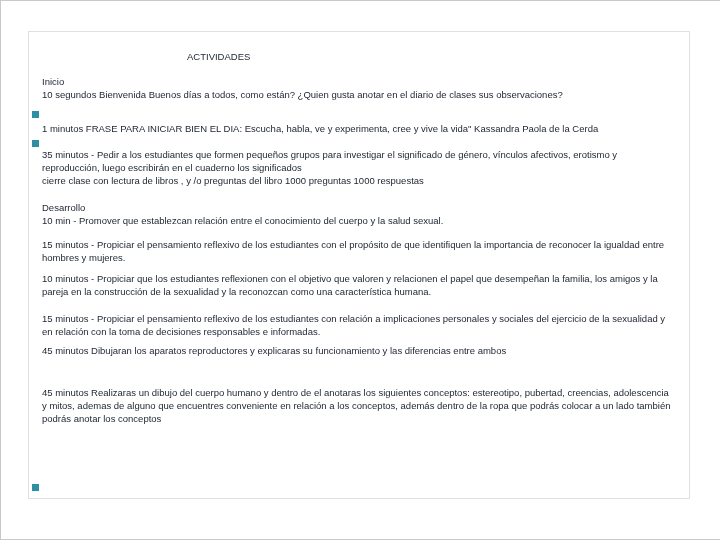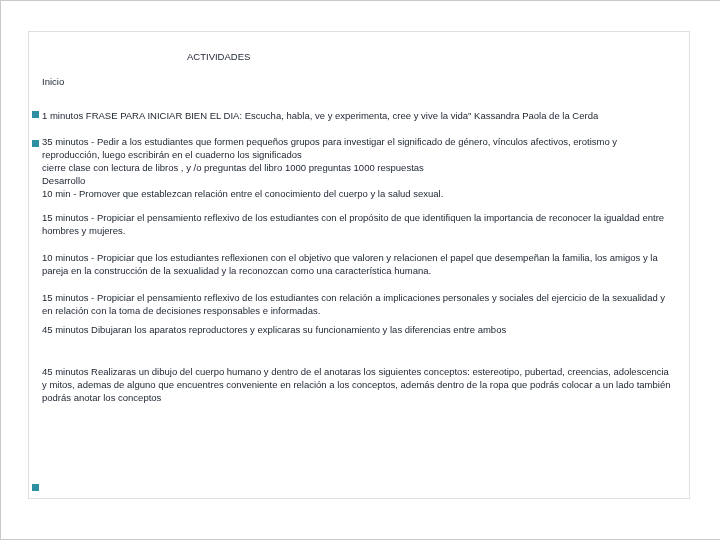--- a/index.html
+++ b/index.html
@@ -38,27 +38,28 @@
   .m3{left:31px;top:483px;}
 </style>
 </head>
 <body>
 
 <div class="page">
 
   <div class="textbox">
     <p class="t title">ACTIVIDADES</p>
     <p class="t" style="margin-top:12px">Inicio</p>
+    <p class="t" style="margin-top:0">10 segundos Bienvenida Buenos días  a todos, como están? ¿Quien gusta anotar en el diario de clases sus observaciones?</p>
     <p class="t" style="margin-top:21px">1 minutos   FRASE PARA INICIAR BIEN EL DIA: Escucha, habla, ve y experimenta, cree y vive la vida" Kassandra Paola de la Cerda</p>
     <p class="t" style="margin-top:13px">35   minutos - Pedir a los estudiantes que formen pequeños grupos  para investigar el significado de género, vínculos afectivos, erotismo y reproducción, luego escribirán en el cuaderno los significados
 cierre clase  con lectura de  libros , y /o preguntas del libro  1000 preguntas  1000 respuestas</p>
-    <p class="t" style="">Desarrollo
+    <p class="t" style="margin-top:14px">Desarrollo
 10 min - Promover que establezcan relación entre el conocimiento del cuerpo y  la salud sexual.</p>
     <p class="t" style="margin-top:11px">15 minutos - Propiciar el pensamiento reflexivo de los estudiantes con el propósito de que  identifiquen la importancia de reconocer la igualdad entre hombres y mujeres.</p>
-    <p class="t" style="margin-top:14px">10 minutos - Propiciar que los estudiantes reflexionen con el objetivo que valoren y relacionen el papel que desempeñan la familia, los amigos y la pareja en la construcción de la sexualidad y la reconozcan como una característica humana.</p>
+    <p class="t" style="margin-top:8px">10 minutos - Propiciar que los estudiantes reflexionen con el objetivo que valoren y relacionen el papel que desempeñan la familia, los amigos y la pareja en la construcción de la sexualidad y la reconozcan como una característica humana.</p>
     <p class="t" style="margin-top:14px">15 minutos - Propiciar el pensamiento reflexivo de los estudiantes con relación a implicaciones personales y sociales del ejercicio de la sexualidad y en relación con la toma de decisiones responsables e informadas.</p>
     <p class="t" style="margin-top:6px">45 minutos  Dibujaran los  aparatos reproductores y explicaras su funcionamiento  y las diferencias entre ambos</p>
     <p class="t" style="margin-top:29px">45 minutos Realizaras  un dibujo del cuerpo humano  y  dentro de el anotaras los siguientes conceptos: estereotipo, pubertad, creencias, adolescencia  y mitos, ademas de alguno que encuentres conveniente en relación a los conceptos,  además dentro de  la ropa que podrás colocar a un lado también podrás anotar los conceptos</p>
   </div>
 
   <div class="marker m1" style="background: rgb(46, 143, 163);"></div>
   <div class="marker m2" style="background: rgb(46, 143, 163);"></div>
   <div class="marker m3" style="background: rgb(46, 143, 163);"></div>
 
 </div>

